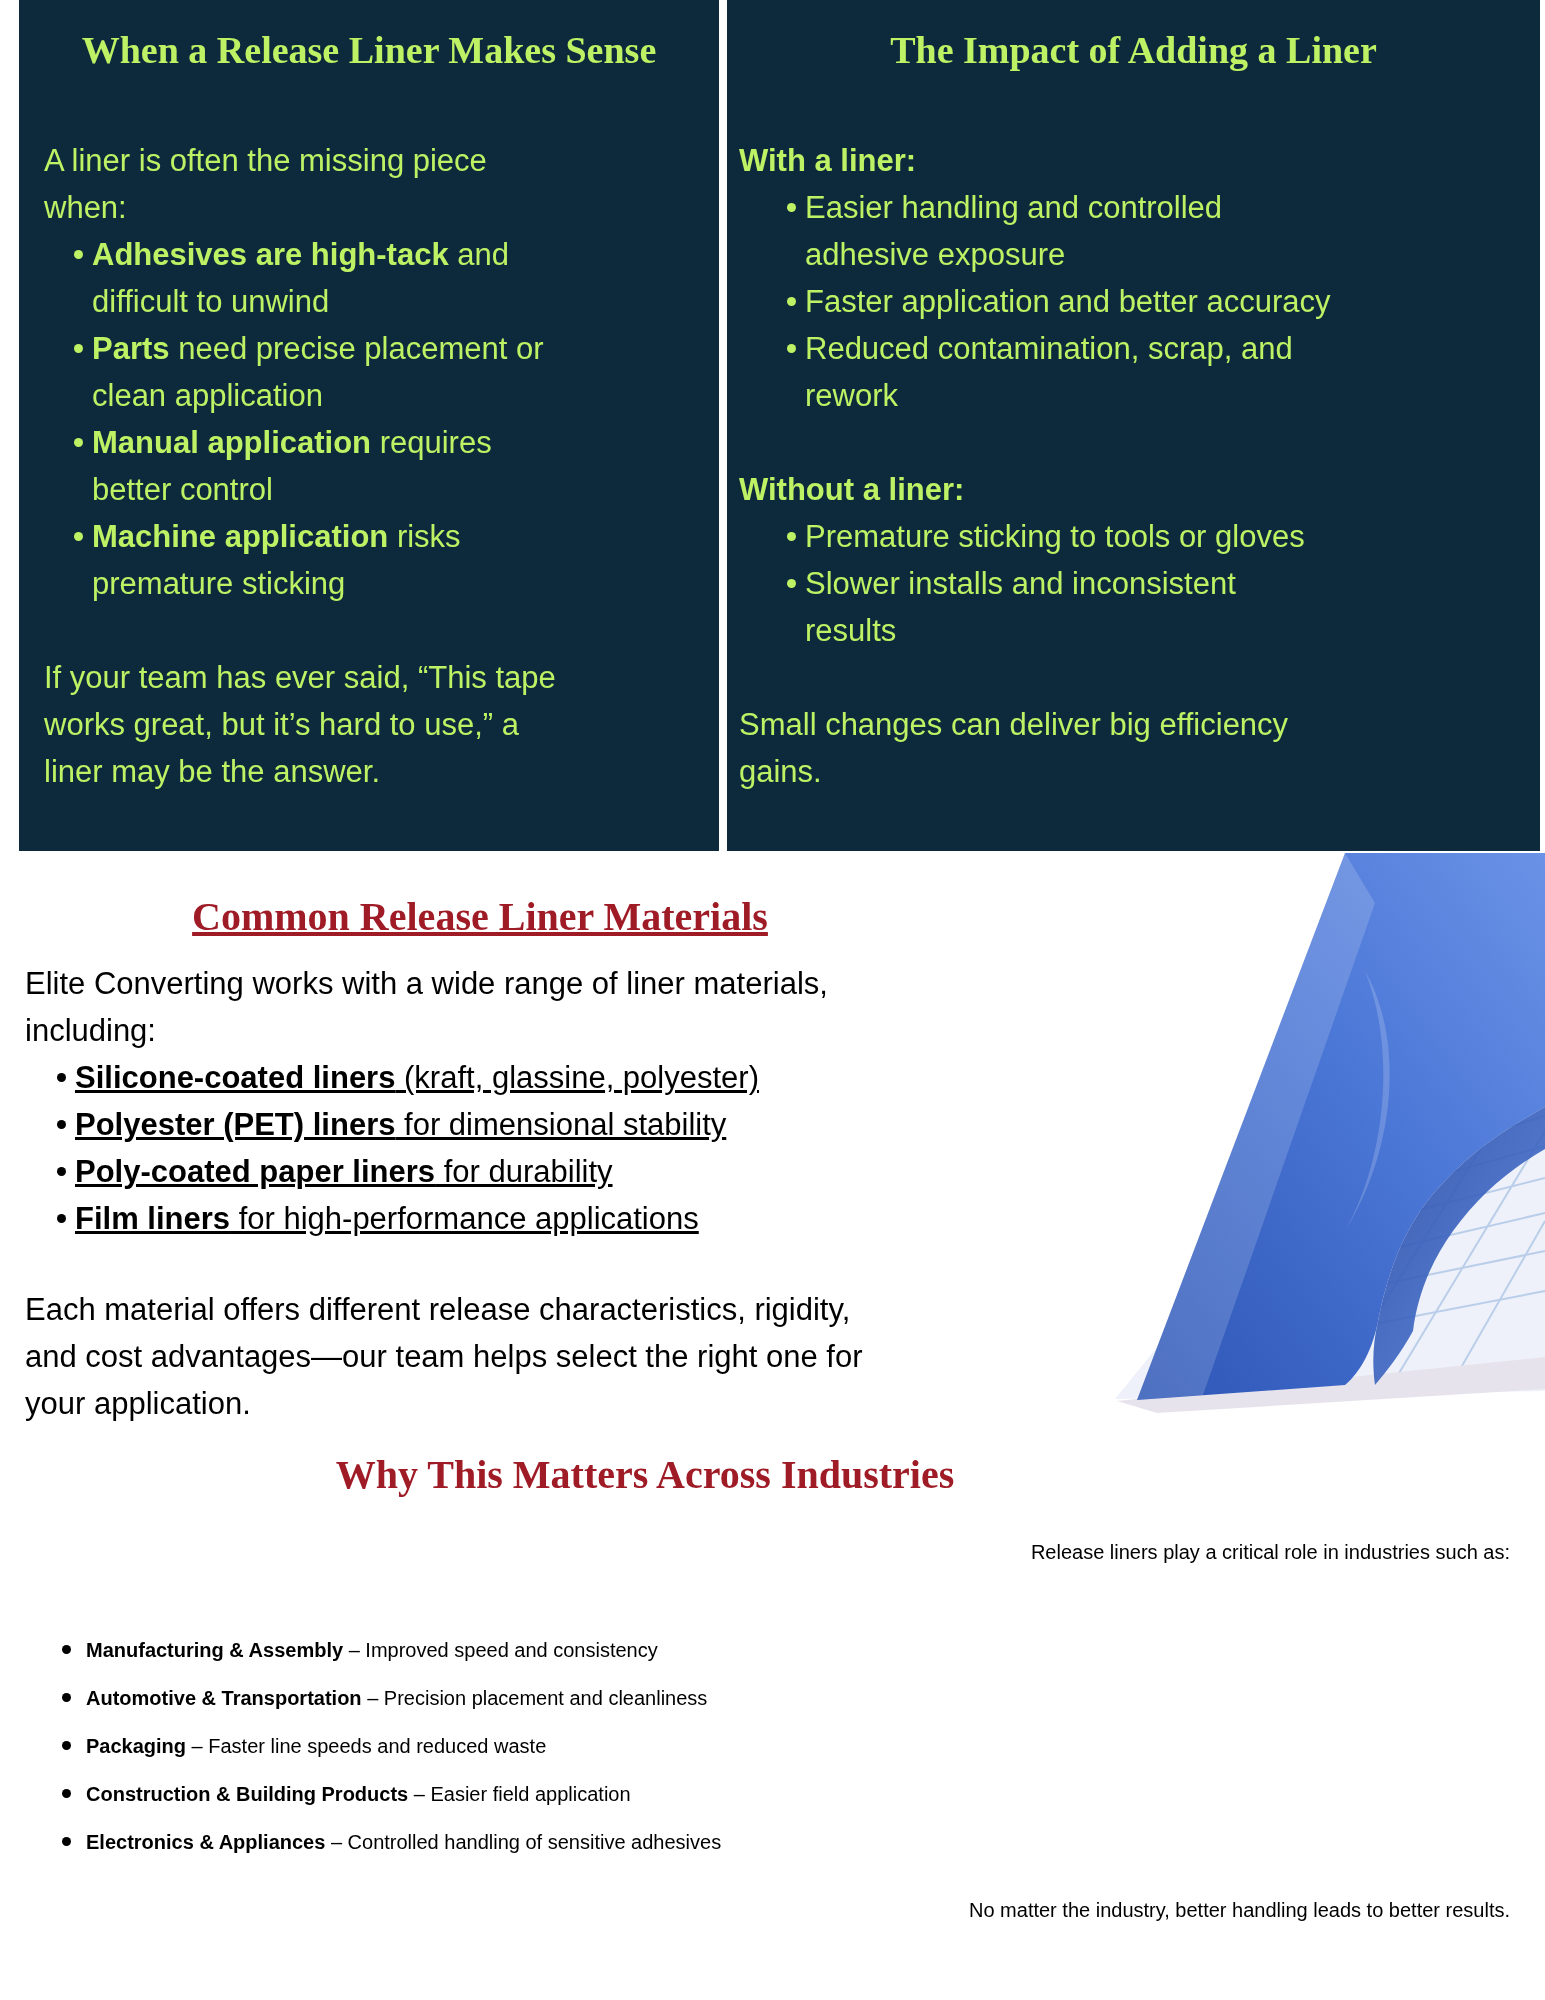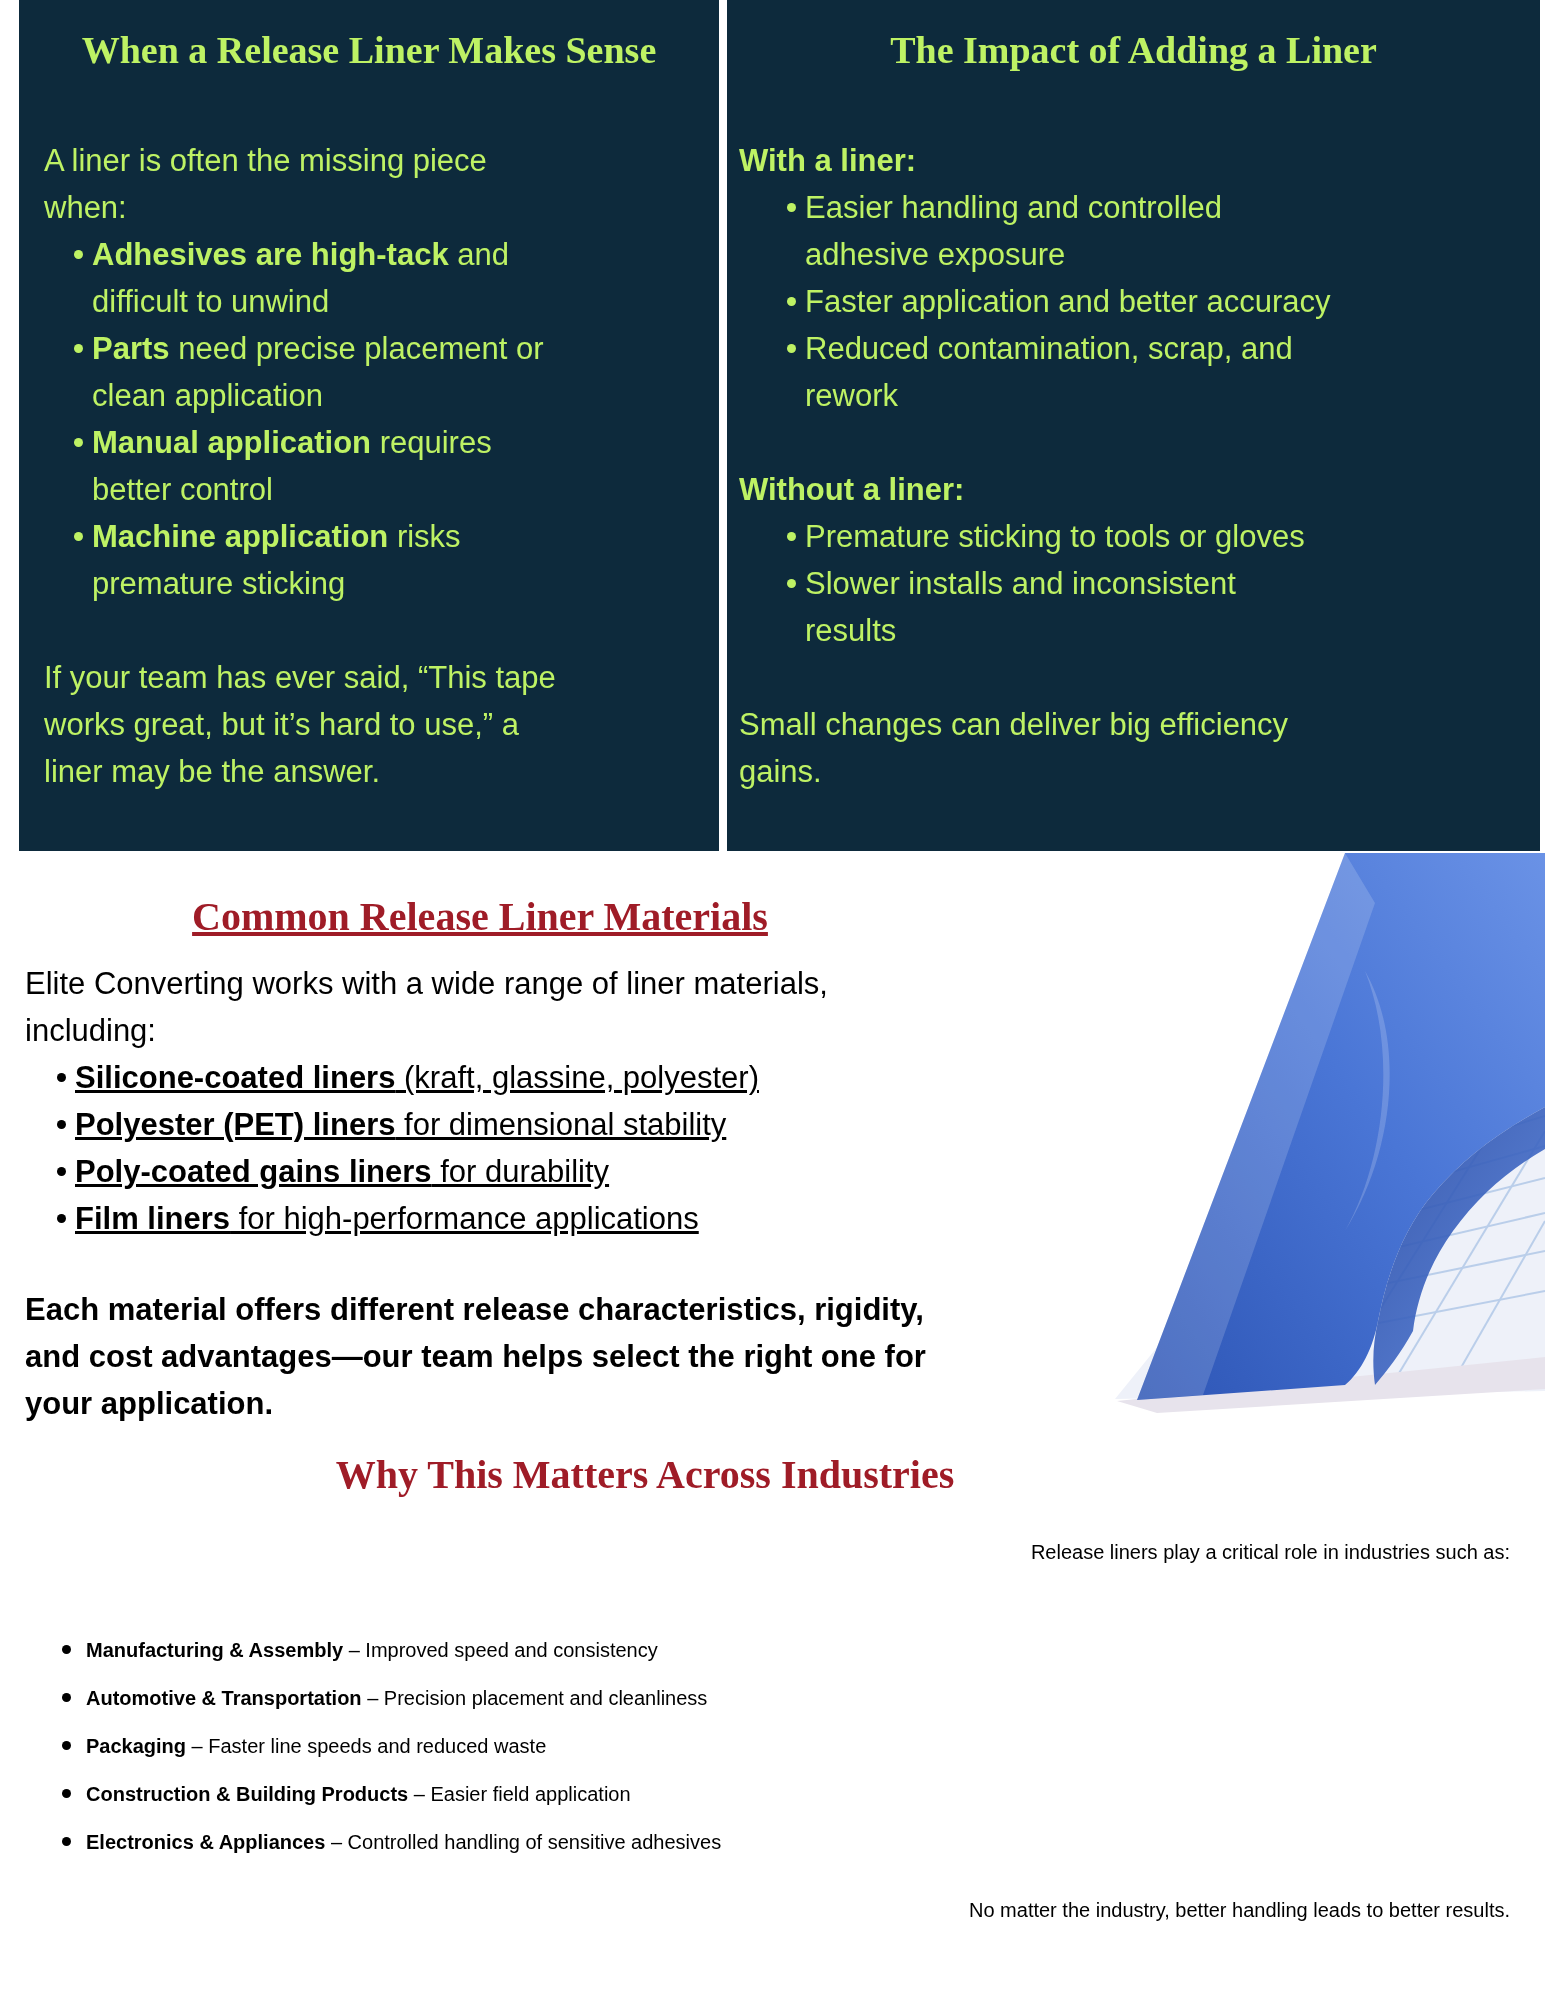--- a/index.html
+++ b/index.html
@@ -130,28 +130,28 @@
     <li>
         <span class="dot"></span>
         <span class="bt pre"><span class="bold-lead">Silicone-coated liners</span><span> (kraft, glassine, polyester)</span></span>
       </li>
     <li>
         <span class="dot"></span>
         <span class="bt pre"><span class="bold-lead">Polyester (PET) liners</span><span> for dimensional stability</span></span>
       </li>
     <li>
         <span class="dot"></span>
-        <span class="bt pre"><span class="bold-lead">Poly-coated gains liners</span><span> for durability</span></span>
+        <span class="bt pre"><span class="bold-lead">Poly-coated paper liners</span><span> for durability</span></span>
       </li>
     <li>
         <span class="dot"></span>
         <span class="bt pre"><span class="bold-lead">Film liners</span><span> for high-performance applications</span></span>
       </li>
   </ul>
-  <p class="pre" id="materials-outro" style="margin-bottom:0;font-weight:bold;">Each material offers different release characteristics, rigidity,
+  <p class="pre" id="materials-outro" style="margin-bottom:0;">Each material offers different release characteristics, rigidity,
 and cost advantages—our team helps select the right one for
 your application.</p>
 </div>
 
 <div id="liner-photo">
   <svg width="500" height="562" viewBox="0 0 500 562" xmlns="http://www.w3.org/2000/svg">
     <defs>
       <linearGradient id="gBlue" x1="1" y1="0" x2="0" y2="1">
         <stop offset="0" stop-color="#6a92e6"></stop>
         <stop offset="0.45" stop-color="#4a76d6"></stop>

